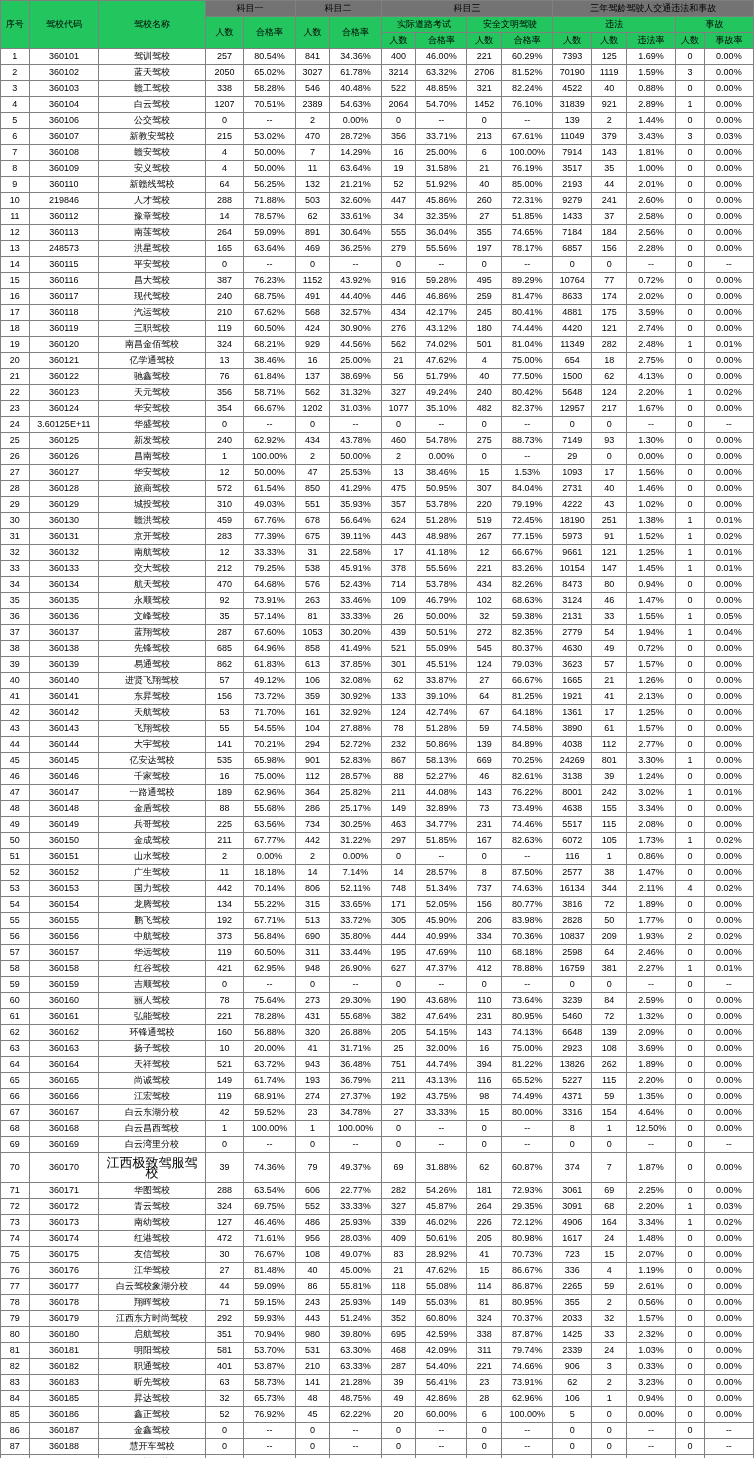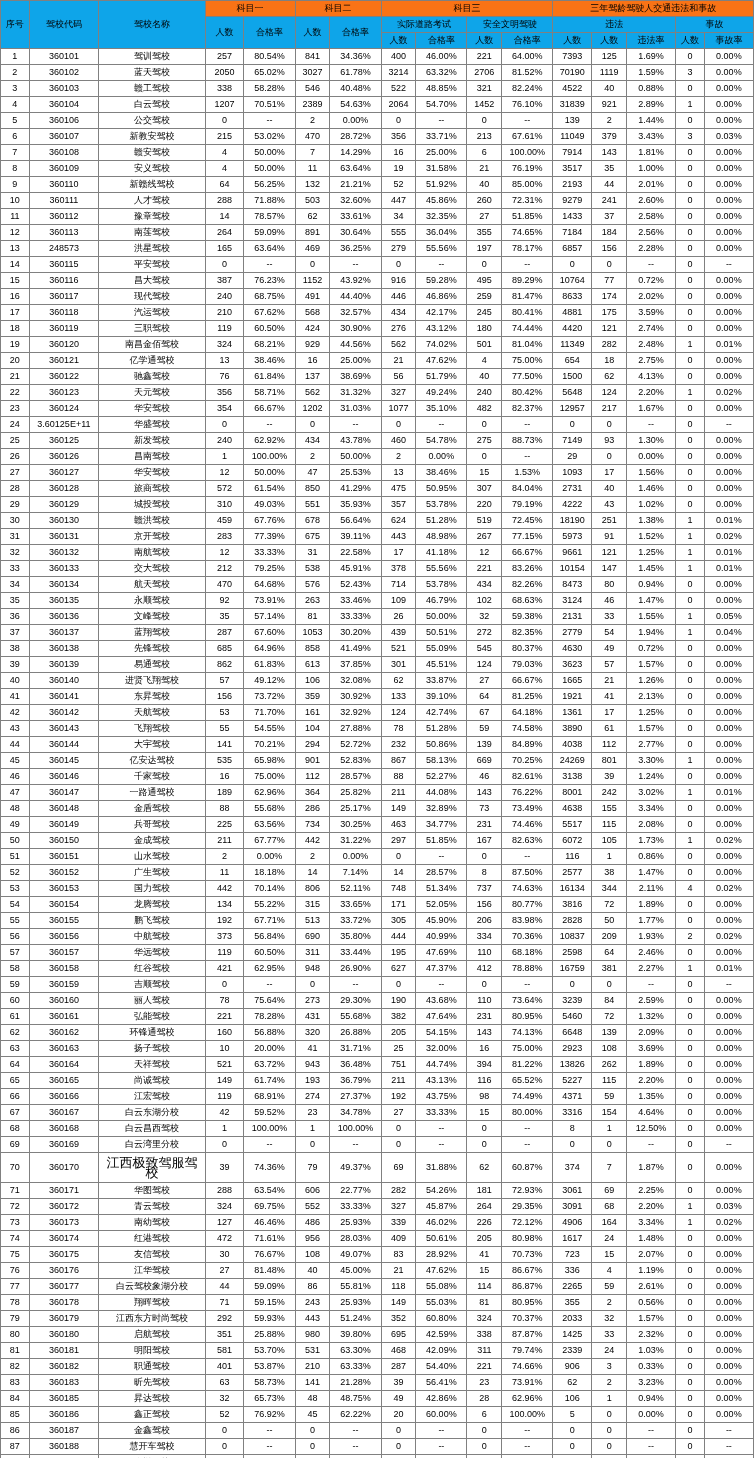--- a/index.html
+++ b/index.html
@@ -27,22 +27,22 @@
     font-size:9px;
     line-height:11px;
     height:15px;
     padding:0 1px;
     text-align:center;
     vertical-align:middle;
     overflow:hidden;
     white-space:nowrap;
     color:#000;
   }
-  thead th{background:#0ea5e9;font-weight:normal;}
-  thead th.grp{background:#f97316;}
+  thead th{background:#22c55e;font-weight:normal;}
+  thead th.grp{background:#737373;}
   td.num{text-align:center;}
   td.name{text-align:center;}
   td.wrapname{white-space:normal;line-height:10px;font-size:13px;}
 </style>
 </head>
 <body>
 
 <div id="sheet">
   <table>
     <colgroup>
@@ -100,21 +100,21 @@
           <td class="num">1</td>
           <td class="num code">360101</td>
           <td class="name">驾训驾校</td>
           <td class="num">257</td>
           <td class="num">80.54%</td>
           <td class="num">841</td>
           <td class="num">34.36%</td>
           <td class="num">400</td>
           <td class="num">46.00%</td>
           <td class="num">221</td>
-          <td class="num">64.00%</td>
+          <td class="num">60.29%</td>
           <td class="num">7393</td>
           <td class="num">125</td>
           <td class="num">1.69%</td>
           <td class="num">0</td>
           <td class="num">0.00%</td>
         </tr>
         <tr>
           <td class="num">2</td>
           <td class="num code">360102</td>
           <td class="name">蓝天驾校</td>
@@ -253,21 +253,21 @@
           <td class="num">40</td>
           <td class="num">85.00%</td>
           <td class="num">2193</td>
           <td class="num">44</td>
           <td class="num">2.01%</td>
           <td class="num">0</td>
           <td class="num">0.00%</td>
         </tr>
         <tr>
           <td class="num">10</td>
-          <td class="num code">360111</td>
+          <td class="num code">219846</td>
           <td class="name">人才驾校</td>
           <td class="num">288</td>
           <td class="num">71.88%</td>
           <td class="num">503</td>
           <td class="num">32.60%</td>
           <td class="num">447</td>
           <td class="num">45.86%</td>
           <td class="num">260</td>
           <td class="num">72.31%</td>
           <td class="num">9279</td>
@@ -1516,21 +1516,21 @@
           <td class="num">32</td>
           <td class="num">1.57%</td>
           <td class="num">0</td>
           <td class="num">0.00%</td>
         </tr>
         <tr>
           <td class="num">80</td>
           <td class="num code">360180</td>
           <td class="name">启航驾校</td>
           <td class="num">351</td>
-          <td class="num">25.88%</td>
+          <td class="num">70.94%</td>
           <td class="num">980</td>
           <td class="num">39.80%</td>
           <td class="num">695</td>
           <td class="num">42.59%</td>
           <td class="num">338</td>
           <td class="num">87.87%</td>
           <td class="num">1425</td>
           <td class="num">33</td>
           <td class="num">2.32%</td>
           <td class="num">0</td>

